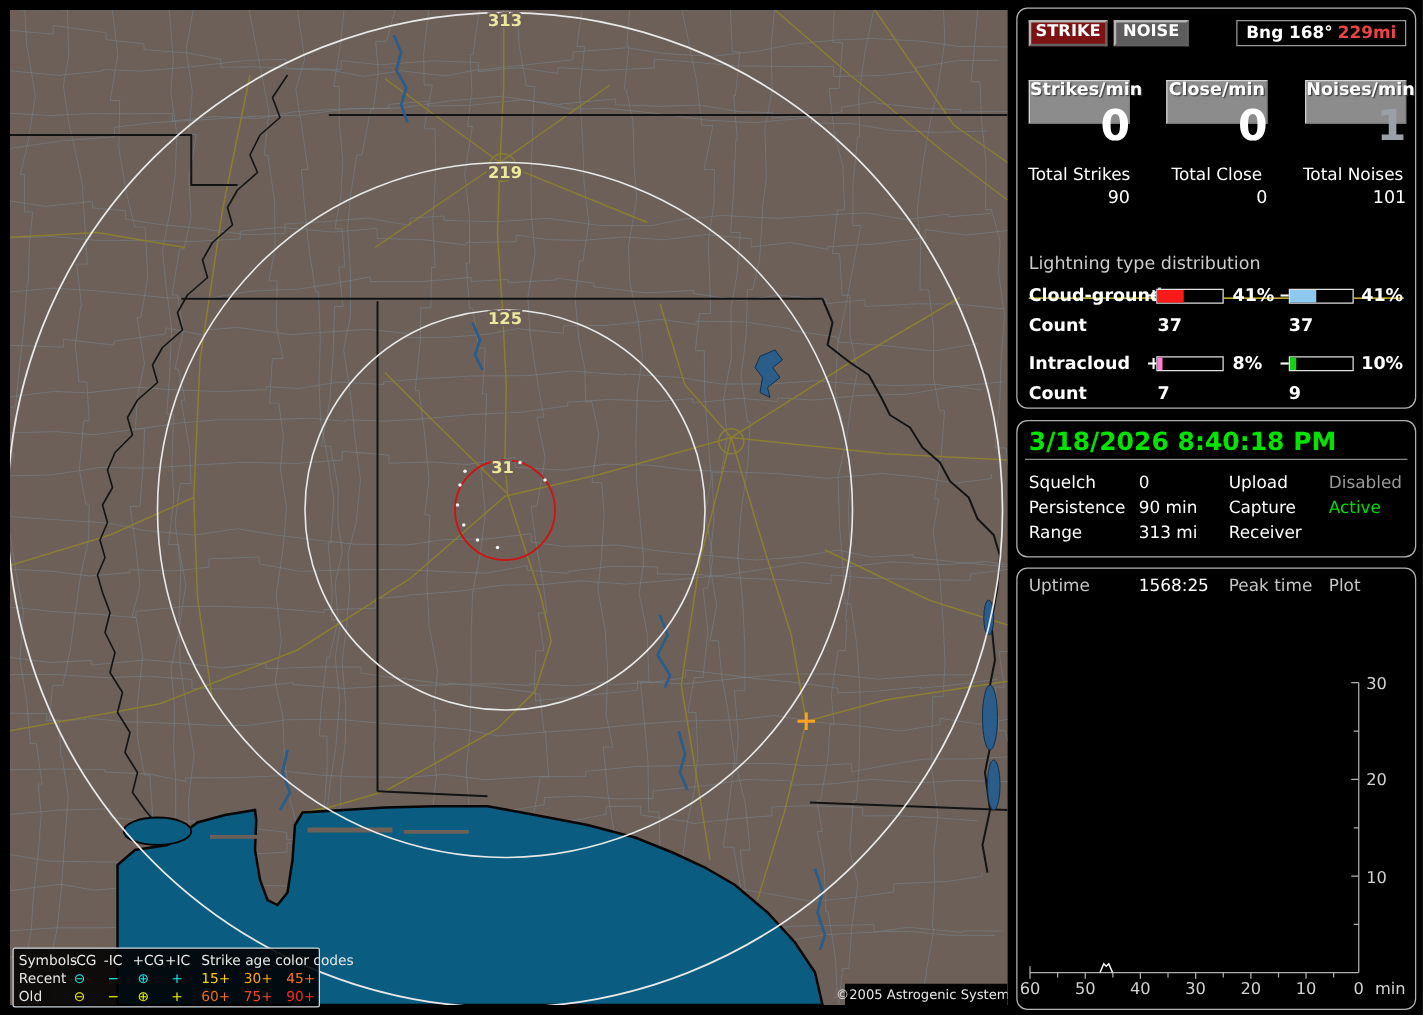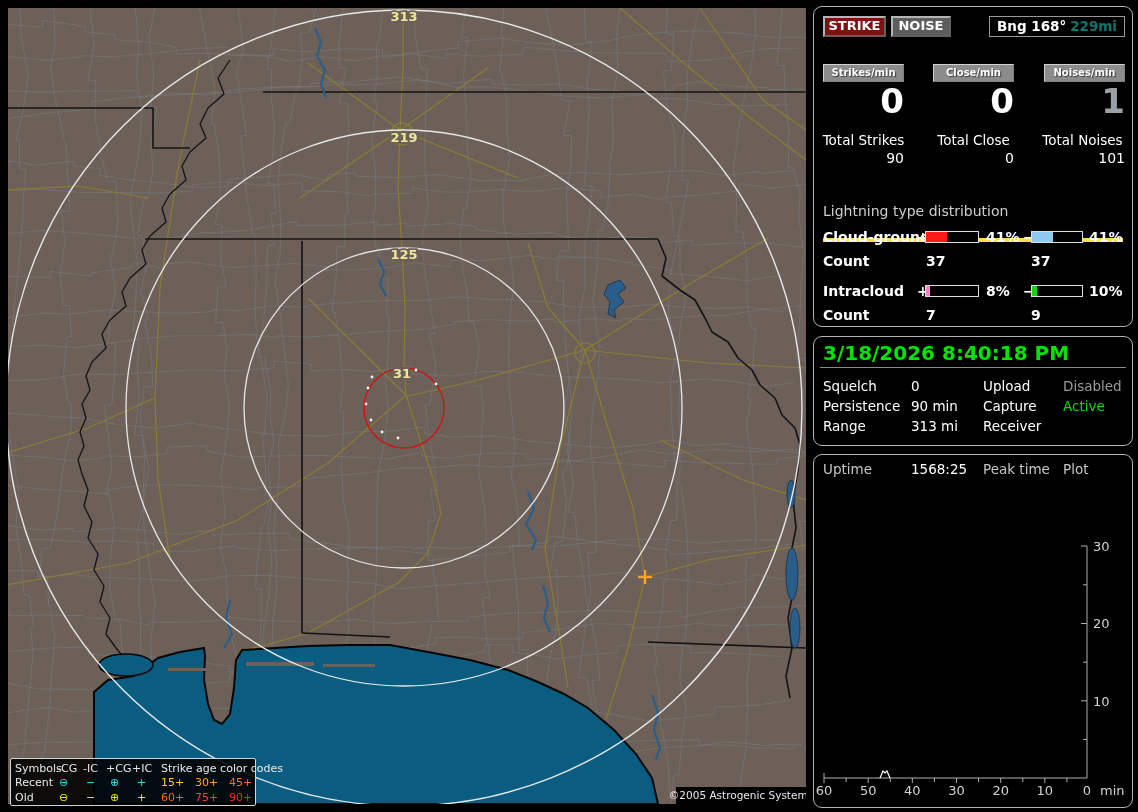--- a/index.html
+++ b/index.html
@@ -31,30 +31,30 @@
 
   .btn{position:absolute;top:9px;height:21px;font-weight:bold;font-size:13px;color:#fff;
     text-align:center;line-height:16px;border:2px outset #b5b5b5;cursor:default}
   #strike-btn{left:9px;width:63px;background:#7d1212}
   #noise-btn{left:77px;width:60px;background:#5d5d5d}
   #bng-box{position:absolute;top:9px;right:7px;width:136px;height:21px;border:1px solid #999;
     background:#000;display:flex;justify-content:space-between;padding:1px 7px 0 7px;
     font-weight:bold;font-size:13.5px}
   #bng-dist{color:#00e000}
 
-  .chip{position:absolute;top:57px;width:81px;height:18px;background:#8c8c8c;
-    border:1px outset #d2d2d2;color:#fff;font-size:10px;font-weight:bold;text-align:center;
+  .chip{position:absolute;top:57px;width:81px;height:35px;background:#8c8c8c;
+    border:1px outset #d2d2d2;color:#fff;font-size:14px;font-weight:bold;text-align:center;
     line-height:15px;text-shadow:1px 1px 1px #3a3a3a}
   .bigrate{position:absolute;top:74px;width:81px;font-size:34px;font-weight:bold;
     color:#fff;text-align:right}
   .total-label{position:absolute;top:125px;width:99px;font-size:13.5px;text-align:center;color:#fff}
   .total-value{position:absolute;top:143px;width:81px;font-size:14px;text-align:right;color:#fff}
 
   #dist-title{position:absolute;left:9px;right:9px;top:196px;font-size:14px;color:#cdcdcd;
-    border-bottom:4px solid #fde047;padding-bottom:19px}
+    border-bottom:1px solid #fde047;padding-bottom:19px}
   .dist-row{position:absolute;left:0;right:0;height:16px;font-size:14px}
   .dist-row .dl{left:9px;font-weight:bold}
   .dist-row .sgn{font-weight:bold}
   .bar{position:absolute;height:12px;top:2px;border:1px solid #e0e0e0;background:#000}
   .bar i{display:block;height:100%}
   .pct{font-weight:bold}
   .cnt{font-weight:bold}
 
   #datetime{position:absolute;left:9px;top:4px;font-size:20px;font-weight:bold;color:#00e400}
   .sep{position:absolute;left:6px;right:6px;top:30px;border-top:1px solid #8a8a8a}
@@ -243,21 +243,21 @@
       <span class="leg-r2" style="left: 184px; color: rgb(240, 72, 40);">75+</span>
       <span class="leg-r2" style="left: 218px; color: rgb(255, 40, 24);">90+</span>
     </div>
   </div>
 
   <div class="panel" id="panel-counters">
     <div class="btn" id="strike-btn">STRIKE</div>
     <div class="btn" id="noise-btn">NOISE</div>
     <div id="bng-box">
       <span style="position:static">Bng 168°</span>
-      <span id="bng-dist" style="position: static; color: #0f766e;">229mi</span>
+      <span id="bng-dist" style="position: static; color: #ef4444;">229mi</span>
     </div>
 
     <div class="chip" style="left:9px">Strikes/min</div>
     <div class="chip" style="left:119px">Close/min</div>
     <div class="chip" style="left:230px">Noises/min</div>
 
     <div class="bigrate" style="left: 9px; color: rgb(255, 255, 255);">0</div>
     <div class="bigrate" style="left: 119px; color: rgb(255, 255, 255);">0</div>
     <div class="bigrate" style="left: 230px; color: rgb(154, 160, 166);">1</div>
 

